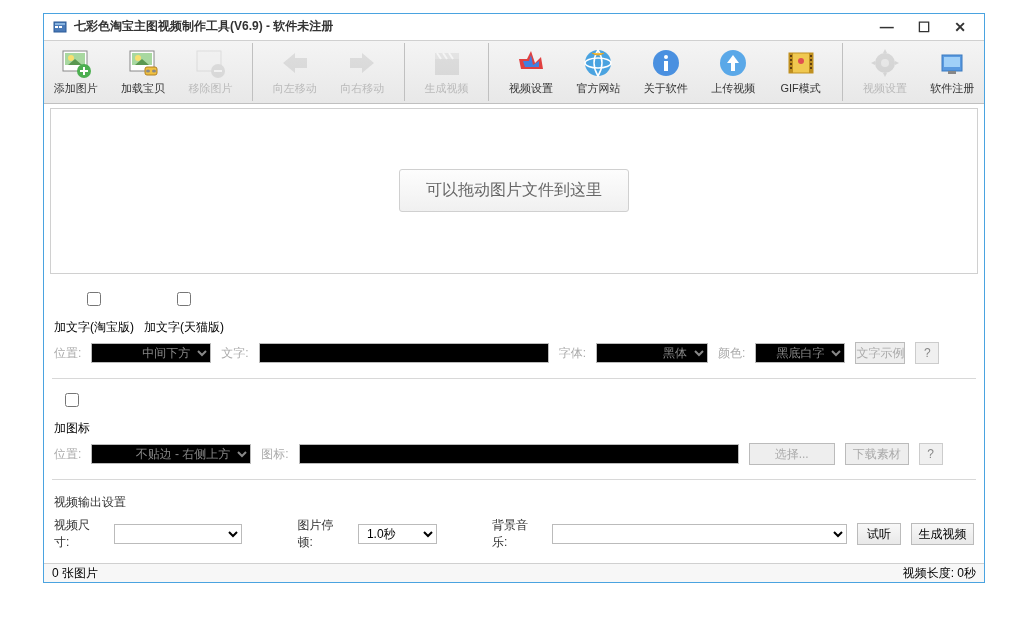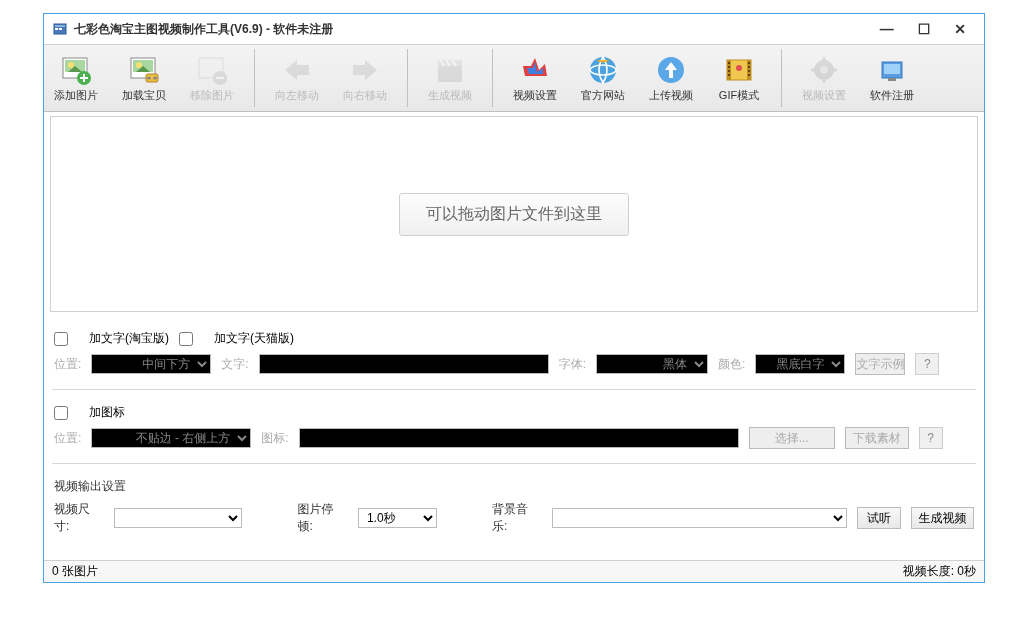--- a/index.html
+++ b/index.html
@@ -16,21 +16,21 @@
 .tool-btn.active { color: #000; }
 .tool-btn.disabled { opacity: 0.5; }
 .tool-icon { width: 32px; height: 32px; display: flex; align-items: center; justify-content: center; margin-bottom: 2px; }
 .tool-label { font-size: 11px; color: #333; }
 .tool-btn.disabled .tool-label { color: #888; }
 .tool-sep { width: 1px; height: 58px; background: #c0c0c0; margin: 0 2px; }
 .drop-area { margin: 4px 6px 6px 6px; height: 196px; border: 1px solid #d0d0d0; background: #fff; display: flex; align-items: center; justify-content: center; }
 .drop-btn { padding: 10px 26px; border: 1px solid #d0d0d0; background: linear-gradient(#fdfdfd, #f0f0f0); border-radius: 3px; color: #666; font-size: 16px; cursor: pointer; }
 .section { padding: 6px 10px; }
 .row { display: flex; align-items: center; gap: 10px; margin: 6px 0; }
-.checkbox { display: inline-flex; align-items: center; gap: 21px; }
+.checkbox { display: inline-flex; align-items: center; gap: 13px; flex-direction: column; }
 .checkbox input { width: 14px; height: 14px; }
 .label { color: #888; }
 .label.dim { color: #aaa; }
 .select, .input-text { height: 20px; border: 1px solid #bbb; background: #fff; font-size: 12px; padding: 0 4px; }
 .select.disabled, .input-text.disabled { background: #000000; color: #888; text-align: right; }
 .btn-small { height: 22px; padding: 0 0; border: 1px solid #bbb; background: linear-gradient(#f8f8f8, #e8e8e8); cursor: pointer; font-size: 12px; }
 .btn-small.disabled { color: #aaa; background: #eee; }
 .divider { height: 1px; background: #d8d8d8; margin: 2px 8px; }
 .statusbar { height: 22px; border-top: 1px solid #d0d0d0; display: flex; align-items: center; padding: 0 8px; font-size: 12px; justify-content: space-between; background: #f7f7f7; margin-top: auto; }
 .help-btn { width: 24px; height: 22px; border: 1px solid #ccc; background: #f0f0f0; text-align: center; line-height: 20px; color: #888; cursor: pointer; }
@@ -141,20 +141,30 @@
               <path d="M16 3 Q8 16 16 29 Q24 16 16 3" fill="none" stroke="#fff" stroke-width="1.5"></path>
               <ellipse cx="16" cy="16" rx="13" ry="5" fill="none" stroke="#fff" stroke-width="1.5"></ellipse>
               <path d="M10 6 Q16 10 22 6" fill="#f8c040" stroke="#e0a020"></path>
             </svg>
           </span>
         <span class="tool-label">官方网站</span>
       </div>
       <div class="tool-btn active">
         <span class="tool-icon">
             <svg width="32" height="32">
+              <circle cx="16" cy="16" r="13" fill="#4a90e0"></circle>
+              <circle cx="16" cy="10" r="2" fill="#fff"></circle>
+              <rect x="14" y="14" width="4" height="10" fill="#fff"></rect>
+            </svg>
+          </span>
+        <span class="tool-label">关于软件</span>
+      </div>
+      <div class="tool-btn active">
+        <span class="tool-icon">
+            <svg width="32" height="32">
               <circle cx="16" cy="16" r="13" fill="#5aa8e8"></circle>
               <path d="M16 8 L22 16 L18 16 L18 24 L14 24 L14 16 L10 16 Z" fill="#fff"></path>
             </svg>
           </span>
         <span class="tool-label">上传视频</span>
       </div>
       <div class="tool-btn active">
         <span class="tool-icon">
             <svg width="32" height="32">
               <rect x="4" y="6" width="24" height="20" fill="#f0c850" stroke="#c09020"></rect>

